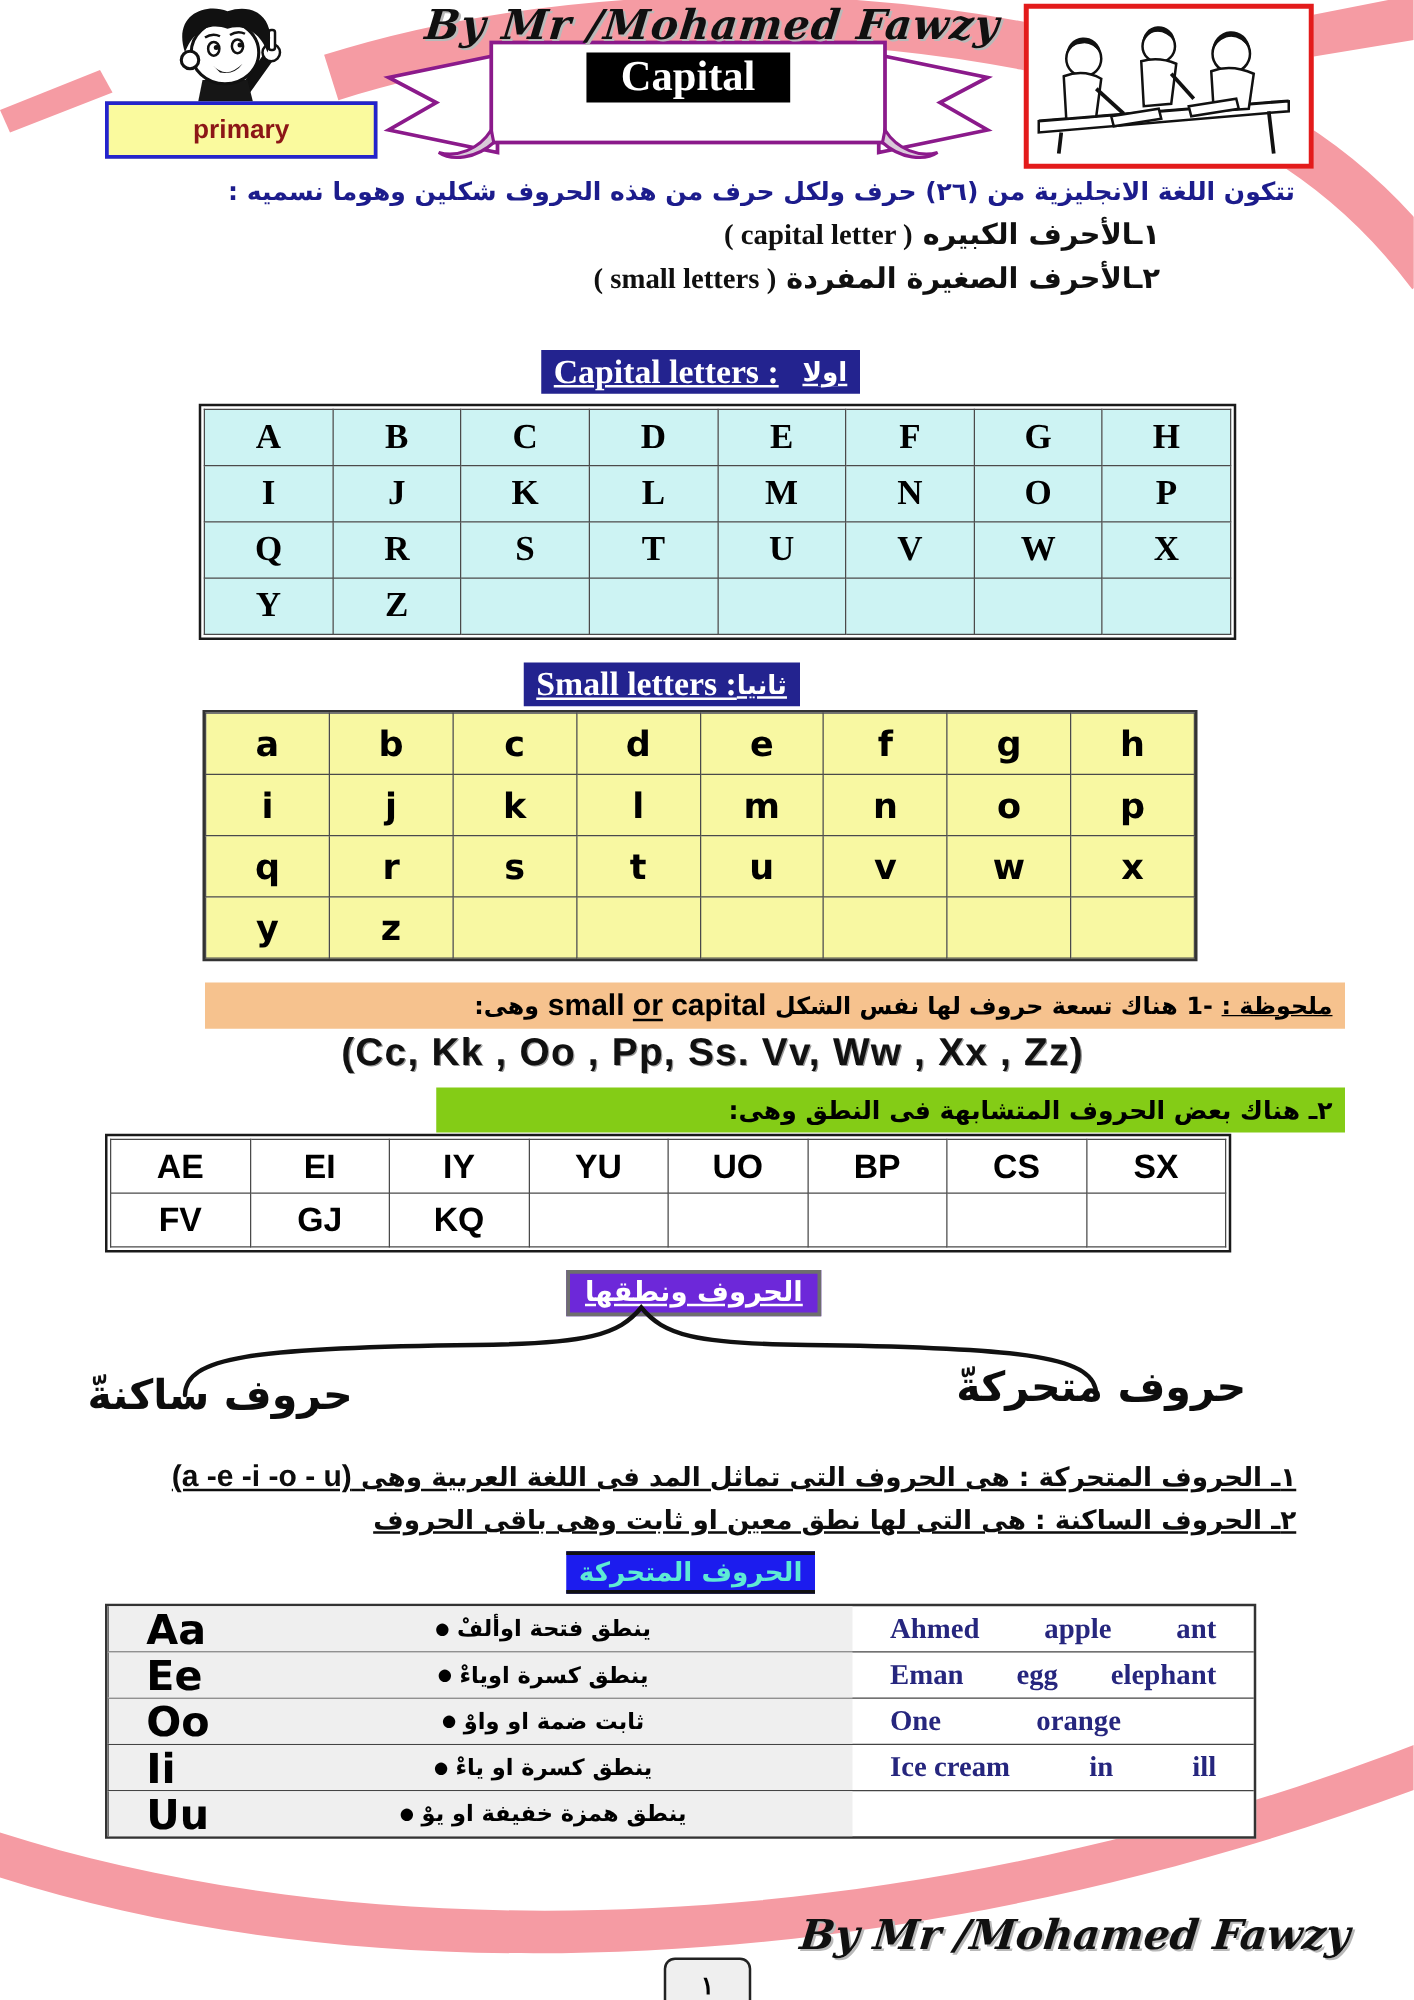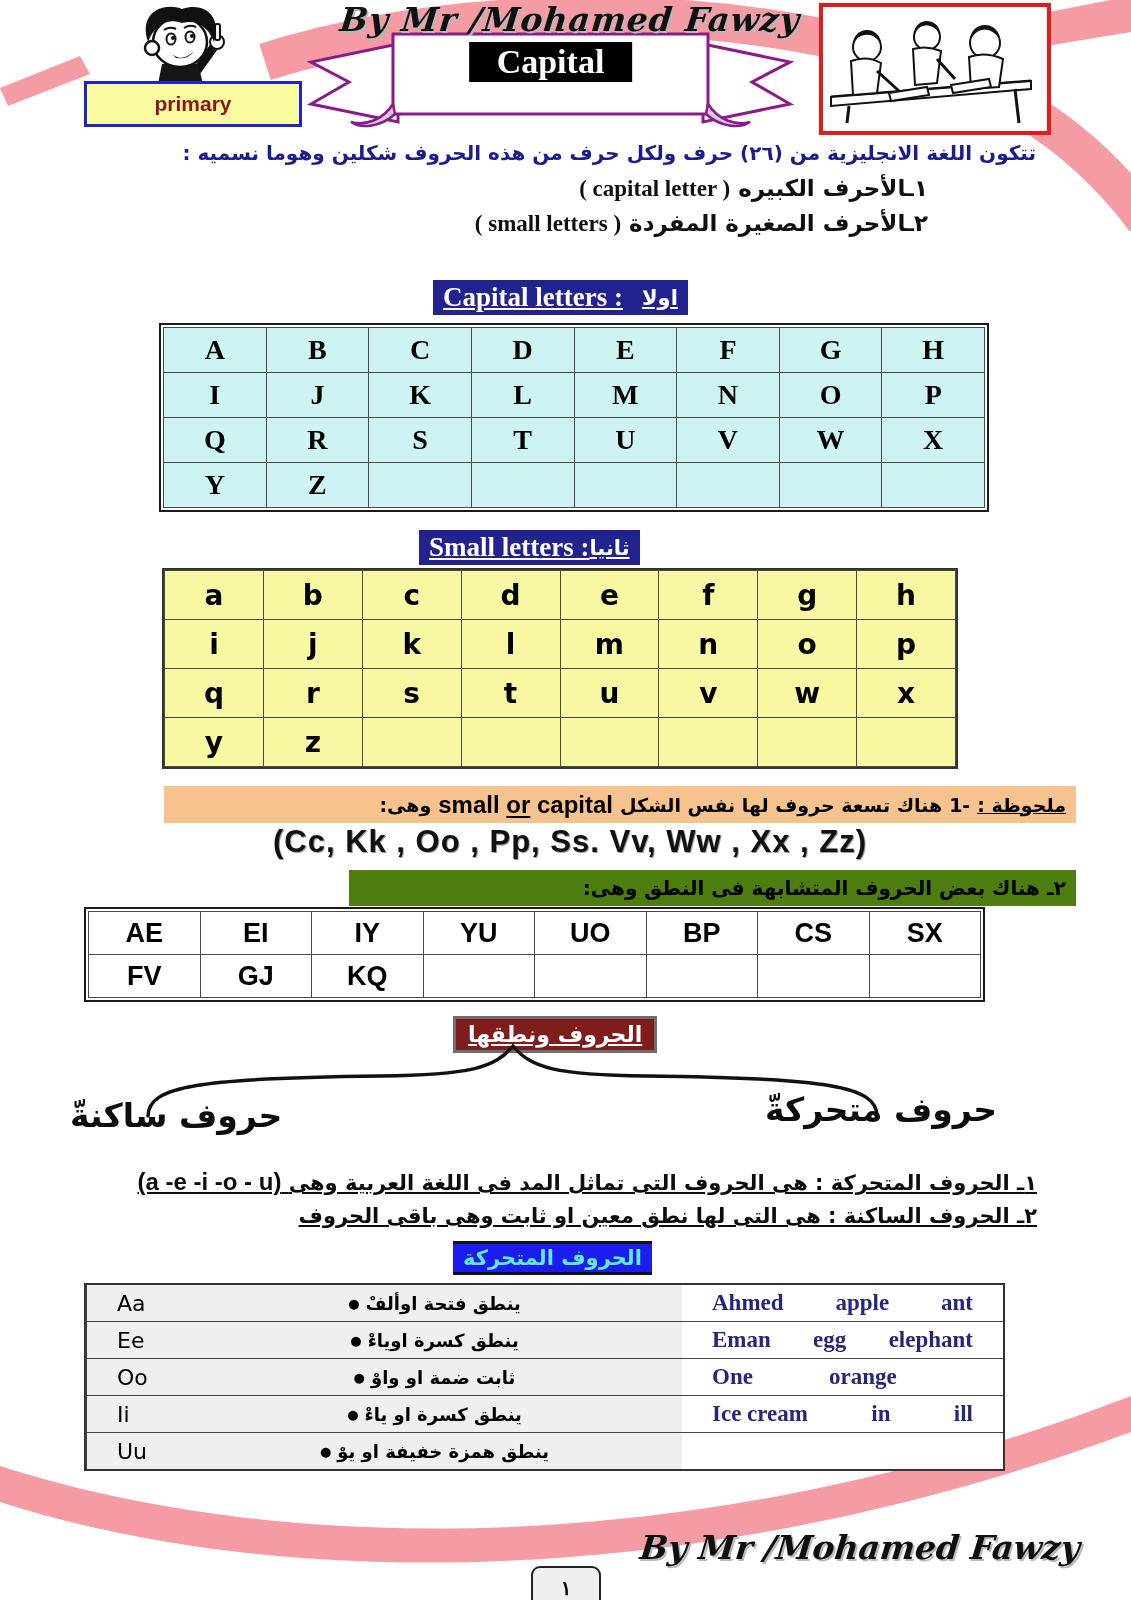--- a/index.html
+++ b/index.html
@@ -53,40 +53,40 @@
 
   
   .banner-row{z-index:1;display:flex;direction:rtl;align-items:center;gap:7px;
          padding:0 10px;white-space:nowrap;overflow:hidden;}
   .orange{left:164px;top:786px;width:892px;height:37px;background:#F6C28E;font-size:19px;}
   .orange .lbl{text-decoration:underline;}
   .orange .latin{font-size:24px;font-weight:bold;direction:ltr;font-family:"Liberation Sans",sans-serif;}
   .orange .latin u{text-underline-offset:3px;}
   .letters-line{left:120px;top:824px;width:900px;z-index:1;text-align:center;font-weight:bold;
          font-size:31px;color:#111;letter-spacing:1px;text-shadow:1px 1px 0 #9b9b9b;}
-  .cyanb{left:349px;top:870px;width:707px;height:36px;background:#4d7c0f;font-size:20px;}
-
-  
-  .purple-head{left:453px;top:1016px;z-index:1;background:#7f1d1d;color:#fff;font-size:22px;
+  .cyanb{left:349px;top:870px;width:707px;height:36px;background:#84cc16;font-size:20px;}
+
+  
+  .purple-head{left:453px;top:1016px;z-index:1;background:#6d28d9;color:#fff;font-size:22px;
          padding:3px 12px;border:3px solid #6e6e6e;text-decoration:underline;}
   .brace{left:140px;top:1038px;z-index:1;}
   .branch{z-index:1;font-size:33px;color:#0d0d0d;text-align:center;white-space:nowrap;}
   .def{left:100px;right:94px;z-index:1;direction:rtl;text-align:right;font-size:21px;
          color:#0d0d0d;text-decoration:underline;white-space:nowrap;}
   .def .latin{direction:ltr;font-family:"Liberation Sans",sans-serif;font-weight:bold;font-size:24px;}
   .blue-head{left:453px;top:1241px;z-index:1;background:#1C1CEE;color:#5eead4;font-size:21px;
          padding:2px 10px;border-top:3px solid #111;border-bottom:3px solid #111;}
 
   
   .vowel{left:84px;top:1283px;width:917px;z-index:1;border:2px solid #333;background:#fff;}
   .vrow{display:flex;height:36px;border-bottom:1px solid #444;}
   .vrow:last-child{border-bottom:none;}
   .vleft{width:595px;background:#EFEFEF;border-left:1px solid #444;display:flex;
          align-items:center;height:100%;}
-  .vletter{font-family:"DejaVu Sans",sans-serif;font-weight:normal;font-size:22px;
+  .vletter{font-family:"DejaVu Sans",sans-serif;font-weight:bold;font-size:33px;
          margin-left:30px;width:70px;}
   .vpron{flex:1;display:flex;justify-content:center;align-items:center;gap:6px;
          font-family:"DejaVu Sans",sans-serif;font-weight:bold;font-size:18px;direction:ltr;}
   .bullet{font-size:13px;line-height:1;}
   .vright{flex:1;display:flex;justify-content:space-between;align-items:center;
          padding:0 30px 0 30px;height:100%;}
   .vword{font-family:"Liberation Serif",serif;font-weight:bold;color:#26267E;font-size:23px;}
 
   
   .author-bottom{left:600px;top:1528px;width:480px;z-index:1;text-align:right;

